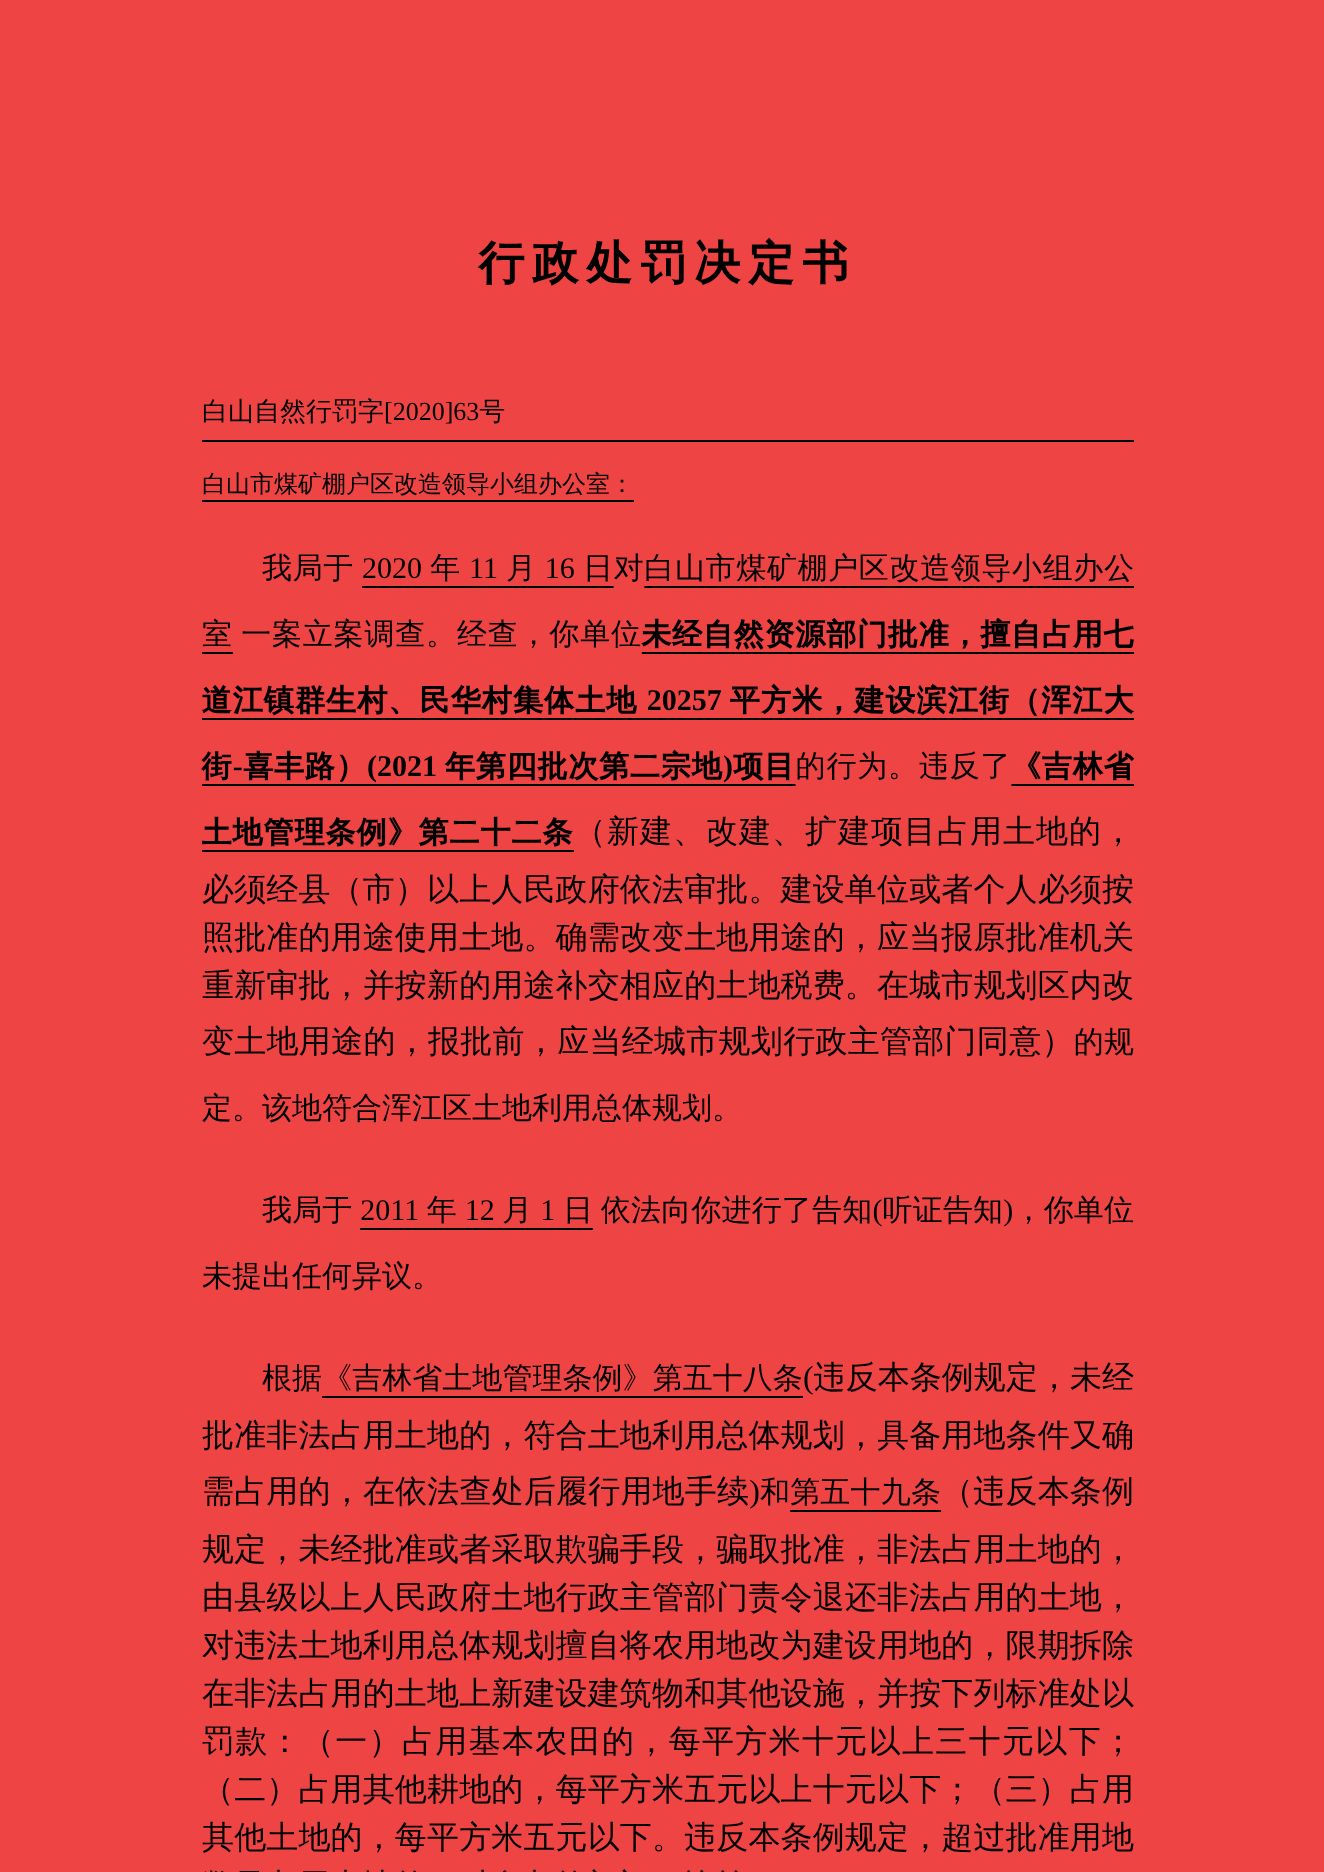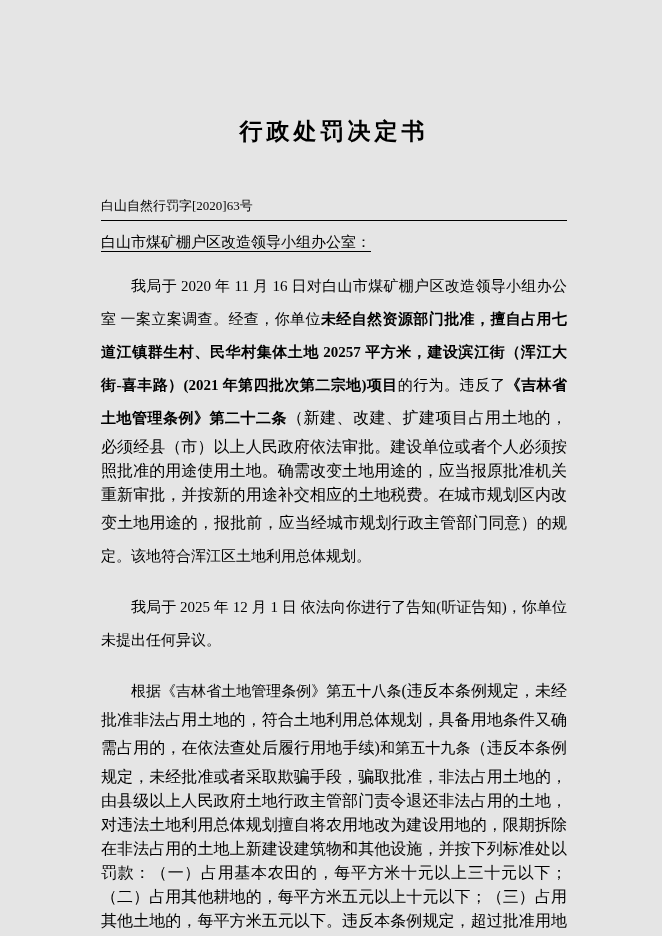--- a/index.html
+++ b/index.html
@@ -13,72 +13,73 @@
     overflow: hidden;
     color: #000;
     font-family: "Liberation Serif", "DejaVu Serif", serif;
   }
   .page {
     box-sizing: border-box;
     width: 662px;
     height: 936px;
     padding: 116px 95px 30px 101px;
     overflow: hidden;
-    background: #e5e5e5;
+    background: #ef4444;
   }
   .title {
     margin: 0 0 50px 0;
     font-size: 23px;
     font-weight: bold;
     letter-spacing: 4px;
     text-align: center;
   }
   .doc-number-row {
     border-bottom: 1.5px solid #000;
     padding-bottom: 5px;
     font-size: 13px;
   }
   .addressee-row {
     margin-top: 12px;
   }
   .addressee {
     display: inline-block;
-    font-size: 15px;
+    font-size: 12px;
     text-decoration: underline;
     text-underline-offset: 4px;
   }
   .para {
     margin: 18px 0;
     font-size: 15px;
     line-height: 24px; 
     text-align: justify;
   }
   .para.indent { text-indent: 2em; }
   .para span { line-height: 33px; }
   .para span.small {
     font-size: 16px;
     line-height: 24px;
   }
   .para span.u {
+    text-decoration: underline;
     text-underline-offset: 4px;
   }
   .para span.b { font-weight: bold; }
 </style>
 </head>
 <body>
 
 <div class="page">
   <h1 class="title">行政处罚决定书</h1>
 
   <div class="doc-number-row">
     <span>白山自然行罚字[2020]63号</span>
   </div>
 
   <div class="addressee-row">
     <span class="addressee">白山市煤矿棚户区改造领导小组办公室：</span>
   </div>
 
   <div id="doc-body">
       <p class="para indent"><span>我局于 </span><span class="u">2020 年 11 月 16 日</span><span>对</span><span class="u">白山市煤矿棚户区改造领导小组办公室</span><span> 一案立案调查。经查，你单位</span><span class="u b">未经自然资源部门批准，擅自占用七道江镇群生村、民华村集体土地 20257 平方米，建设滨江街（浑江大街-喜丰路）(2021 年第四批次第二宗地)项目</span><span>的行为。违反了</span><span class="u b">《吉林省土地管理条例》第二十二条</span><span class="small">（新建、改建、扩建项目占用土地的，必须经县（市）以上人民政府依法审批。建设单位或者个人必须按照批准的用途使用土地。确需改变土地用途的，应当报原批准机关重新审批，并按新的用途补交相应的土地税费。在城市规划区内改变土地用途的，报批前，应当经城市规划行政主管部门同意）</span><span>的规定。该地符合浑江区土地利用总体规划。</span></p>
-      <p class="para indent"><span>我局于 </span><span class="u">2025 年 12 月 1 日</span><span> 依法向你进行了告知(听证告知)，你单位未提出任何异议。</span></p>
+      <p class="para indent"><span>我局于 </span><span class="u">2011 年 12 月 1 日</span><span> 依法向你进行了告知(听证告知)，你单位未提出任何异议。</span></p>
       <p class="para indent"><span>根据</span><span class="u">《吉林省土地管理条例》第五十八条</span><span class="small">(违反本条例规定，未经批准非法占用土地的，符合土地利用总体规划，具备用地条件又确需占用的，在依法查处后履行用地手续)</span><span>和</span><span class="u">第五十九条</span><span class="small">（违反本条例规定，未经批准或者采取欺骗手段，骗取批准，非法占用土地的，由县级以上人民政府土地行政主管部门责令退还非法占用的土地，对违法土地利用总体规划擅自将农用地改为建设用地的，限期拆除在非法占用的土地上新建设建筑物和其他设施，并按下列标准处以罚款：（一）占用基本农田的，每平方米十元以上三十元以下；（二）占用其他耕地的，每平方米五元以上十元以下；（三）占用其他土地的，每平方米五元以下。违反本条例规定，超过批准用地数量占用土地的，对多占的部门，按前</span></p>
     </div>
 </div>
 
 </body></html>

